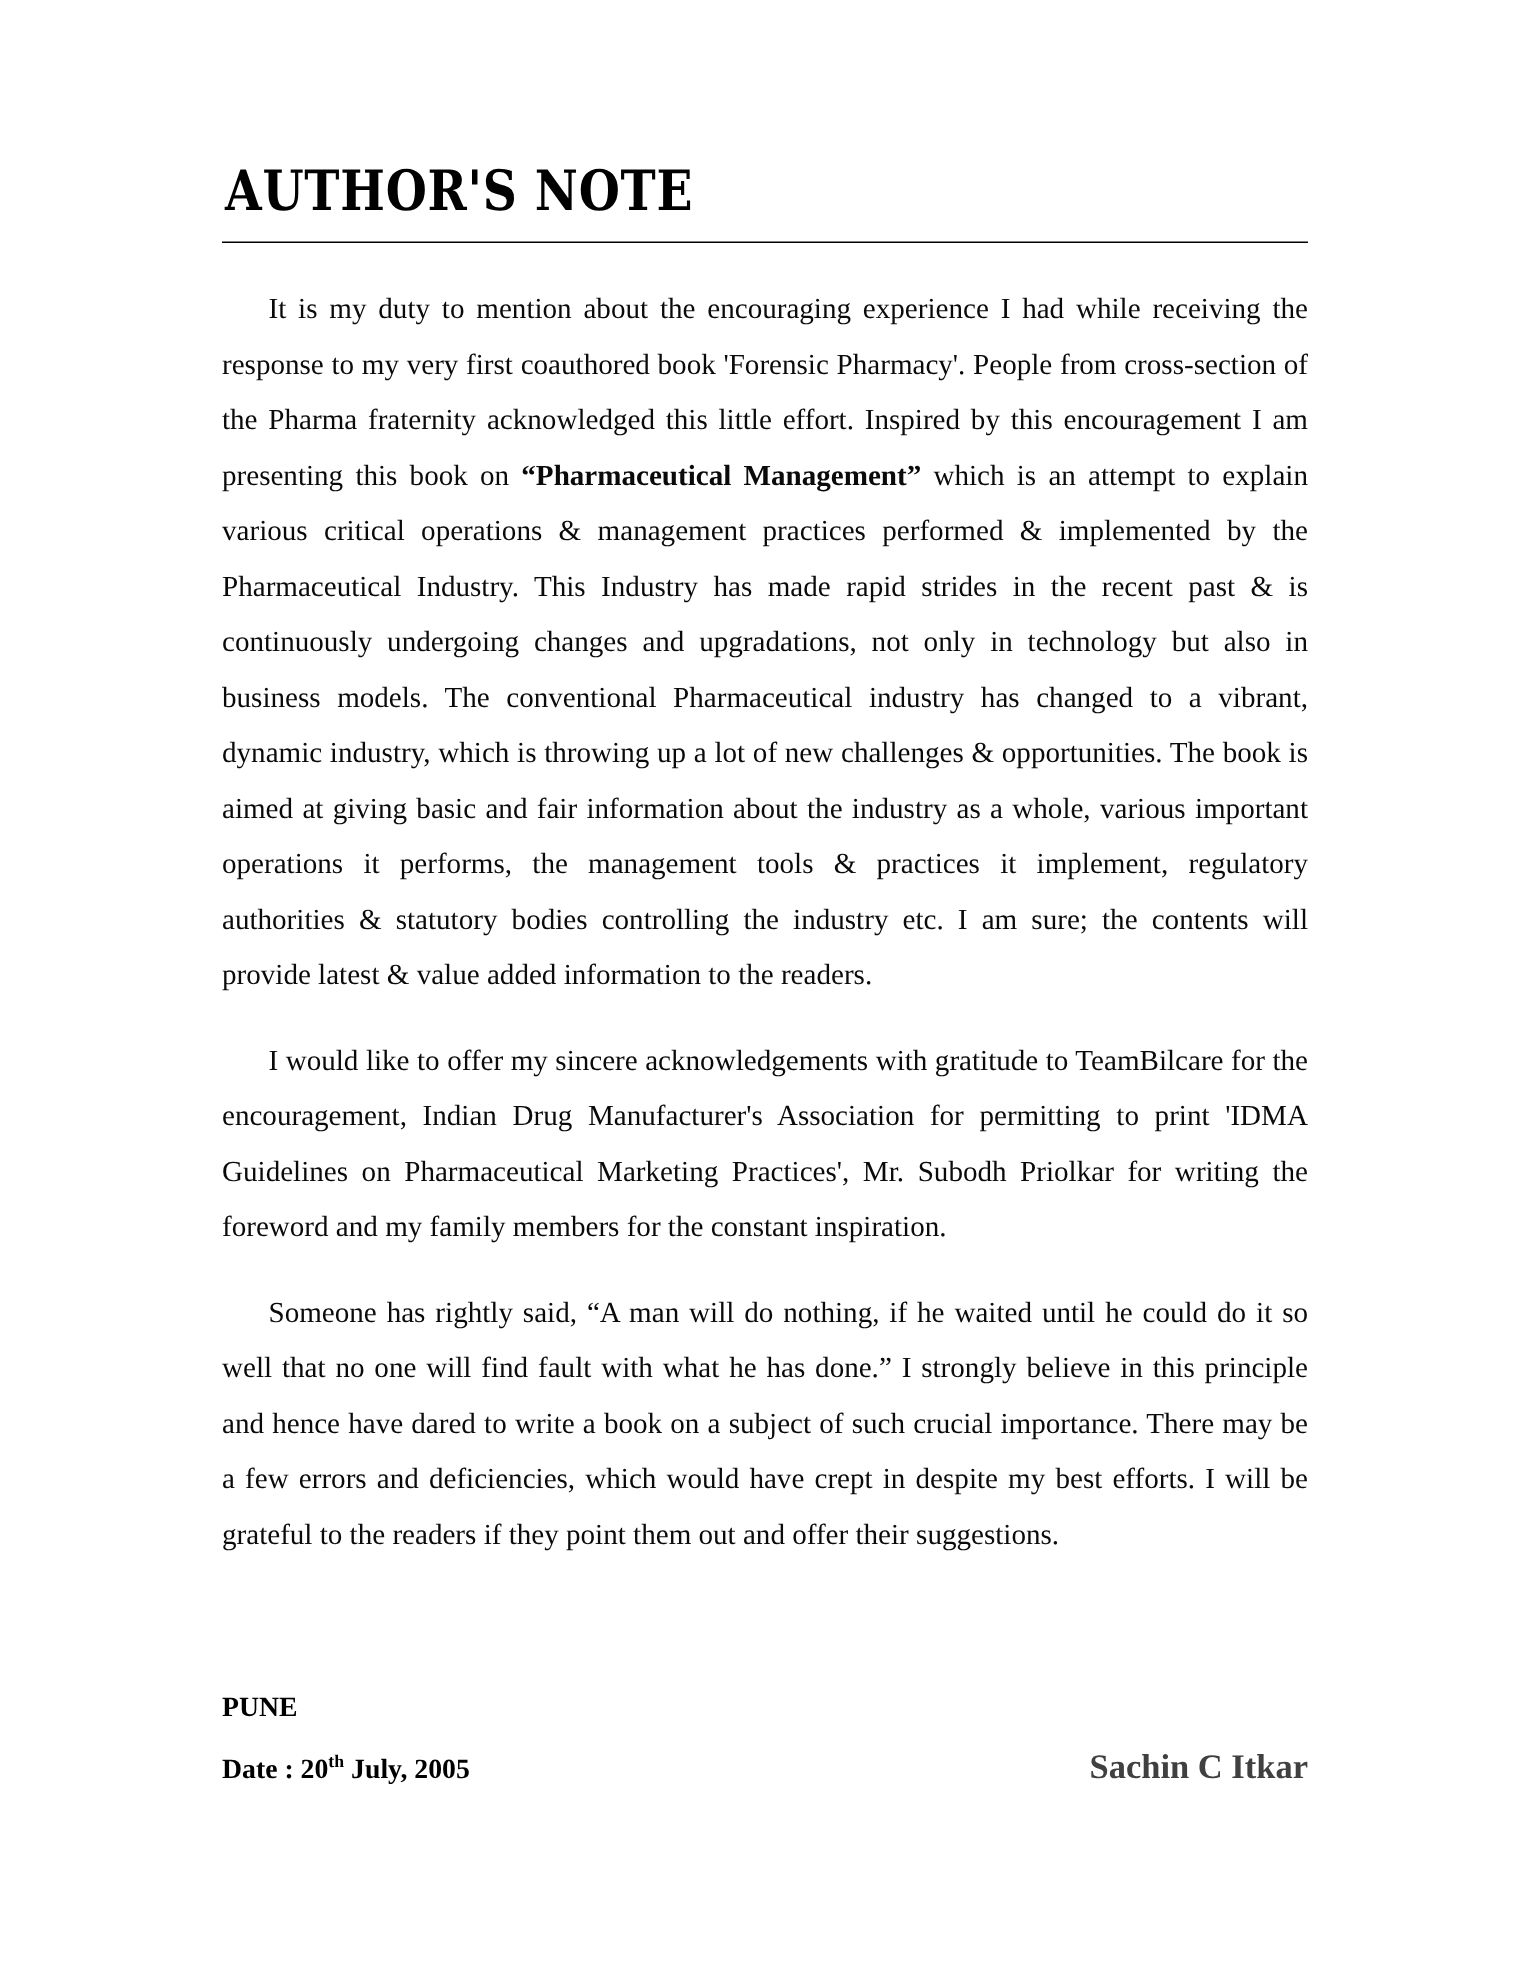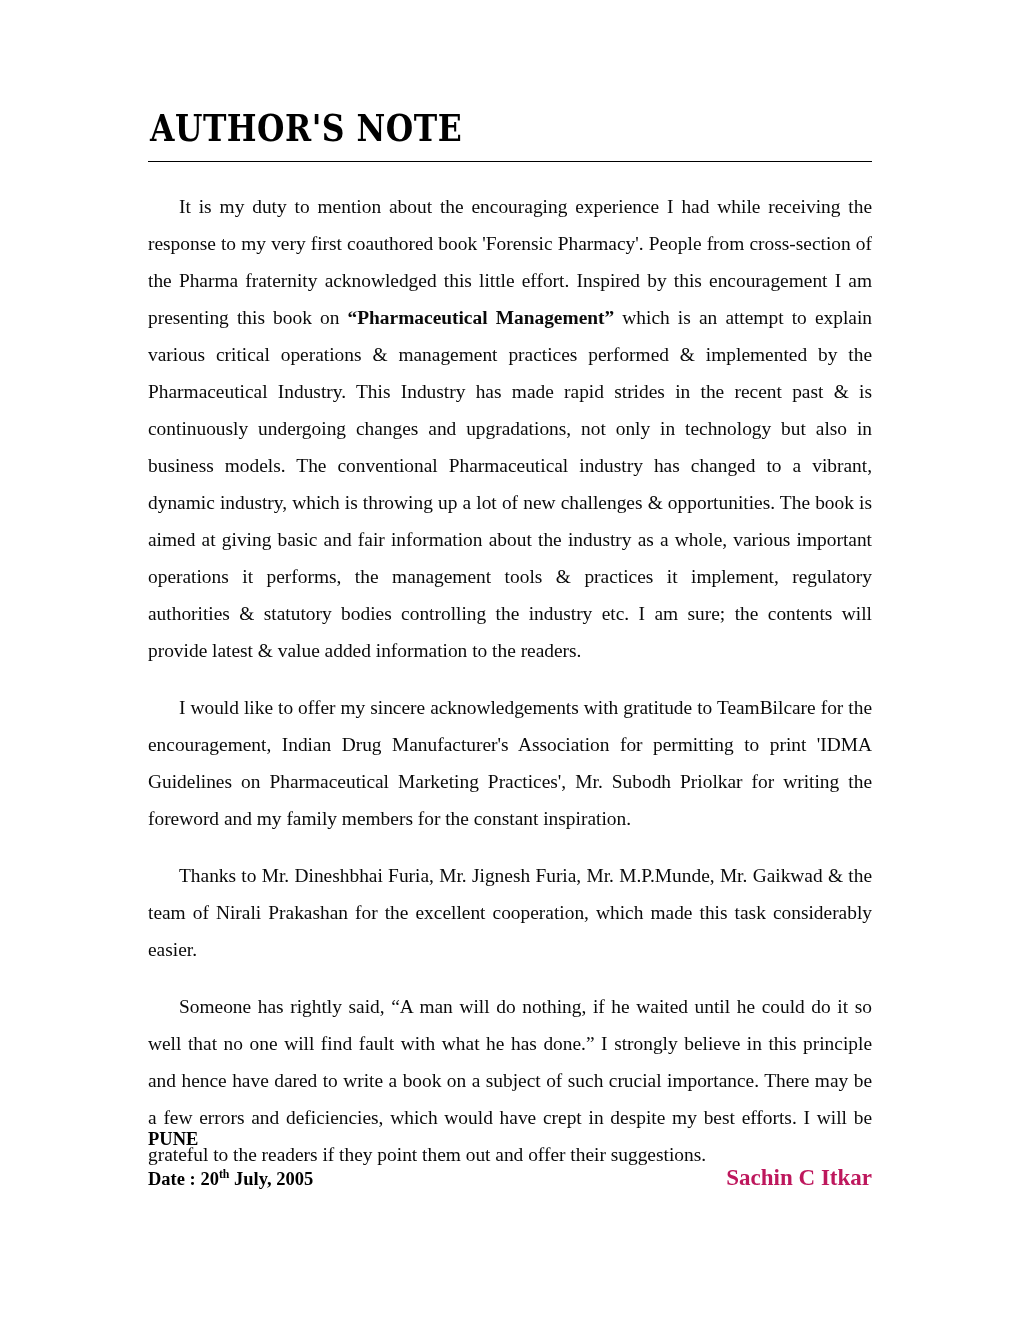--- a/index.html
+++ b/index.html
@@ -108,39 +108,38 @@
     font-size: 0.64em;
     vertical-align: super;
     line-height: 0;
   }
 
   .sign-name {
     font-family: "Liberation Serif", "DejaVu Serif", serif;
     font-weight: 700;
     font-size: 23px;
     line-height: 24px;
-    color: #be185d;
+    color: #404040;
     white-space: nowrap;
   }
 </style>
 </head>
 <body>
 
 <div class="page">
 
   <div class="content">
 
     <h1 class="doc-title">AUTHOR'S NOTE</h1>
 
     <hr class="title-rule">
 
     <div class="body-text">
         <p class="para">It is my duty to mention about the encouraging experience I had while receiving the response to my very first coauthored book 'Forensic Pharmacy'. People from cross-section of the Pharma fraternity acknowledged this little effort. Inspired by this encouragement I am presenting this book on <b class="strong">“Pharmaceutical Management”</b> which is an attempt to explain various critical operations &amp; management practices performed &amp; implemented by the Pharmaceutical Industry. This Industry has made rapid strides in the recent past &amp; is continuously undergoing changes and upgradations, not only in technology but also in business models. The conventional Pharmaceutical industry has changed to a vibrant, dynamic industry, which is throwing up a lot of new challenges &amp; opportunities. The book is aimed at giving basic and fair information about the industry as a whole, various important operations it performs, the management tools &amp; practices it implement, regulatory authorities &amp; statutory bodies controlling the industry etc. I am sure; the contents will provide latest &amp; value added information to the readers.</p>
         <p class="para">I would like to offer my sincere acknowledgements with gratitude to TeamBilcare for the encouragement, Indian Drug Manufacturer's Association for permitting to print 'IDMA Guidelines on Pharmaceutical Marketing Practices', Mr. Subodh Priolkar for writing the foreword and my family members for the constant inspiration.</p>
-        <p class="para">Thanks to Mr. Dineshbhai Furia, Mr. Jignesh Furia, Mr. M.P.Munde, Mr. Gaikwad &amp; the team of Nirali Prakashan for the excellent cooperation, which made this task considerably easier.</p>
         <p class="para">Someone has rightly said, “A man will do nothing, if he waited until he could do it so well that no one will find fault with what he has done.” I strongly believe in this principle and hence have dared to write a book on a subject of such crucial importance. There may be a few errors and deficiencies, which would have crept in despite my best efforts. I will be grateful to the readers if they point them out and offer their suggestions.</p>
       </div>
 
   </div>
 
   <div class="sign-block">
 
     <div class="sign-place">PUNE</div>
 
     <div class="sign-row">

